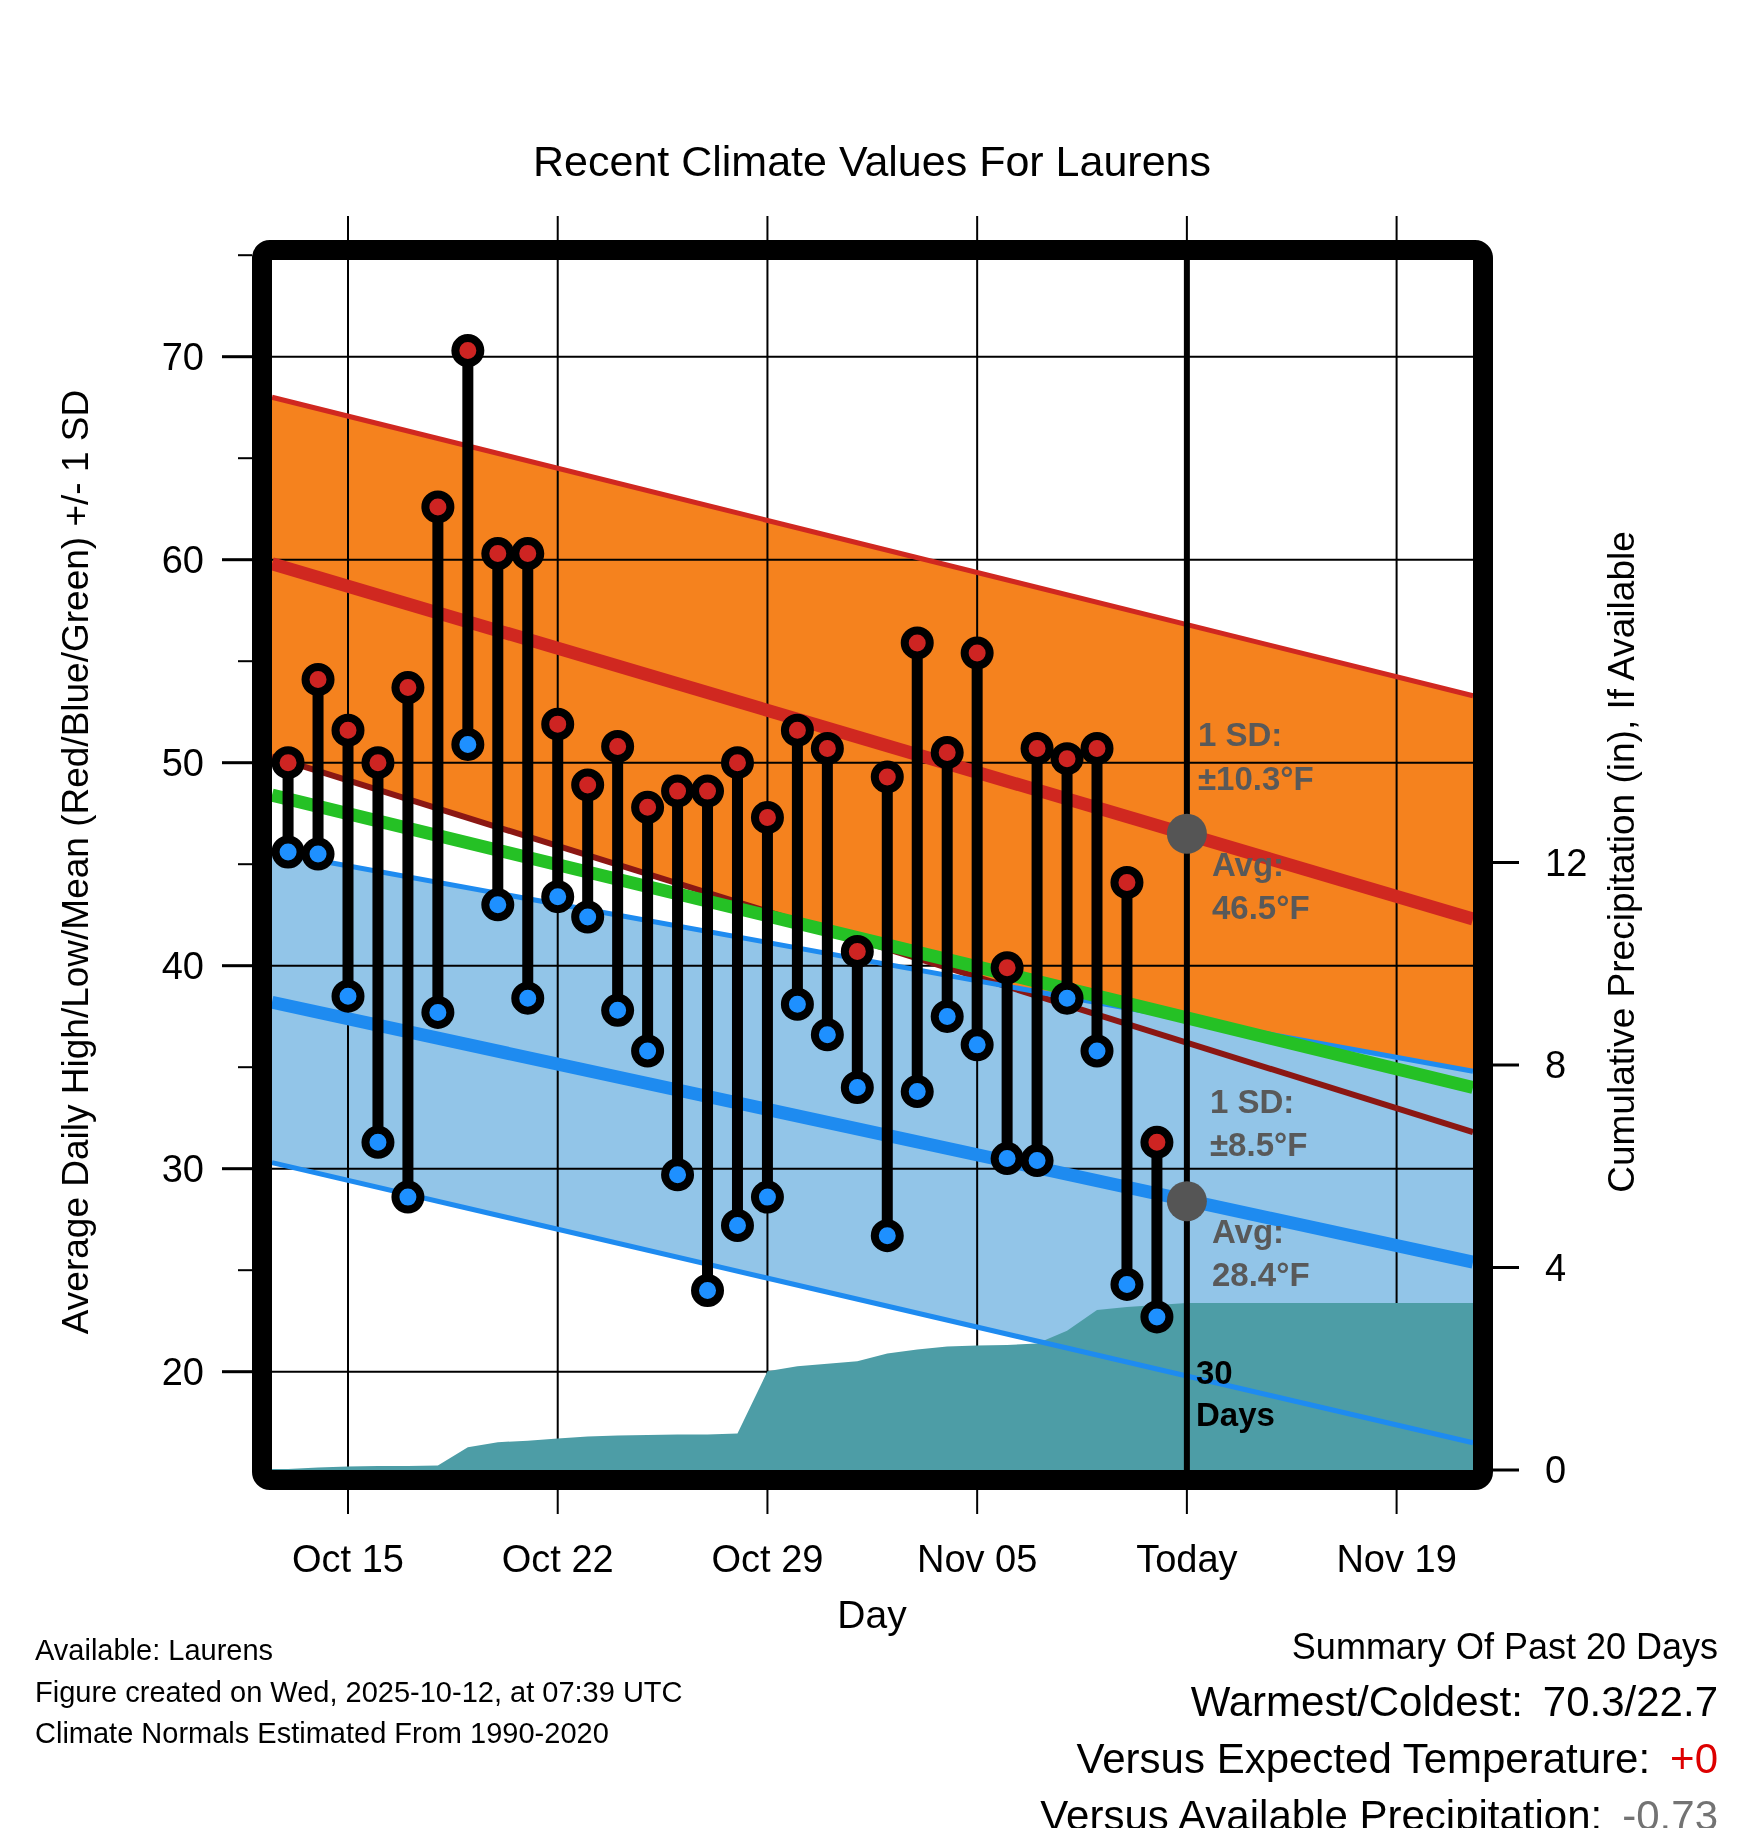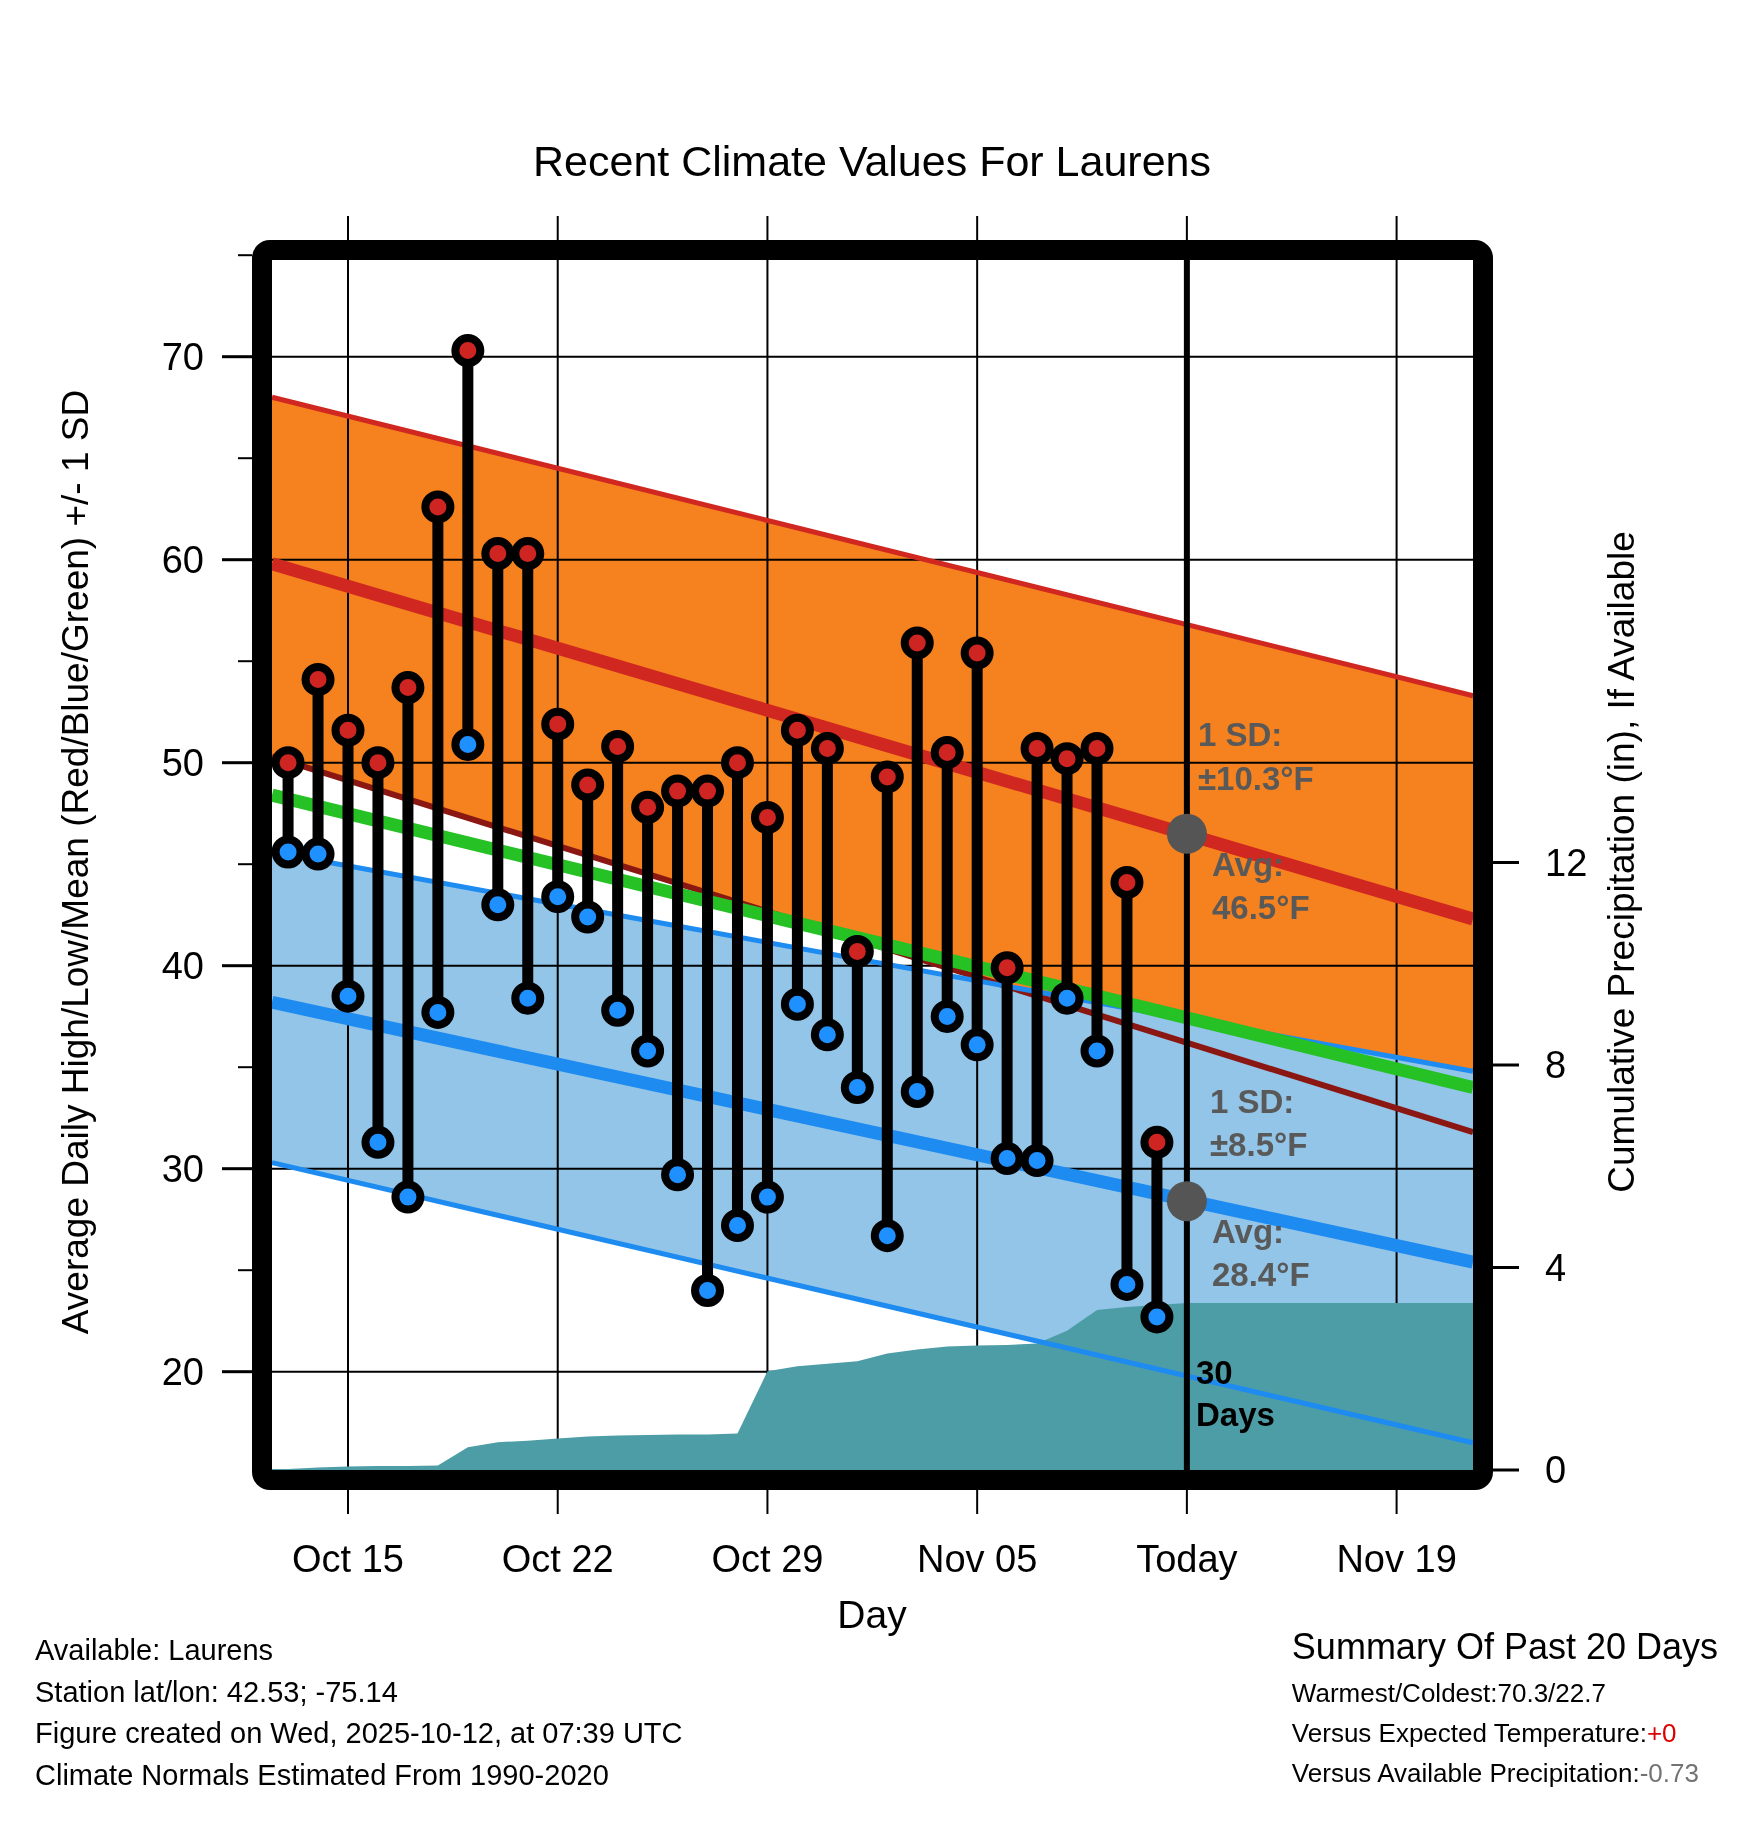--- a/index.html
+++ b/index.html
@@ -8,21 +8,21 @@
   text{fill:#000;}
   .title{font-size:43px;}
   .axlab{font-size:37px;}
   .xlab{font-size:39px;}
   .ticklab{font-size:38px;}
   .ann{font-size:33px;font-weight:bold;fill:#595959;}
   .ann30{font-size:33px;font-weight:bold;fill:#000;}
   .footer-left{position:absolute;left:35px;top:1630px;font-size:29px;line-height:41.5px;}
   .footer-right{position:absolute;right:30px;top:1626px;text-align:right;}
   .summary-title{font-size:36px;margin-bottom:10px;}
-  .srow{font-size:26px;margin-top:9px;display:flex;}
+  .srow{font-size:42px;margin-top:9px;display:flex;justify-content:flex-end;gap:20px;}
   .sval-bold{font-weight:normal;}
 </style>
 </head>
 <body>
 
 <svg id="chart" width="1748" height="1828" viewBox="0 0 1748 1828">
   <text class="title" x="872" y="176" text-anchor="middle">Recent Climate Values For Laurens</text>
 
   <text class="axlab" transform="rotate(-90 88 862)" x="88" y="862" text-anchor="middle">Average Daily High/Low/Mean (Red/Blue/Green) +/- 1 SD</text>
   <text class="axlab" transform="rotate(-90 1634 862)" x="1634" y="862" text-anchor="middle">Cumulative Precipitation (in), If Available</text>
@@ -198,21 +198,20 @@
   <text class="ann" x="1210" y="1113">1 SD:</text>
   <text class="ann" x="1210" y="1156">±8.5°F</text>
   <text class="ann" x="1212" y="1243">Avg:</text>
   <text class="ann" x="1212" y="1286">28.4°F</text>
   <text class="ann30" x="1196" y="1384">30</text>
   <text class="ann30" x="1196" y="1426">Days</text>
 </svg>
 
 <div class="footer-left">
   <div>Available: Laurens</div>
-  <div>Station lat/lon: 42.53; -75.14</div>
   <div>Figure created on Wed, 2025-10-12, at 07:39 UTC</div>
   <div>Climate Normals Estimated From 1990-2020</div>
 </div>
 
 <div class="footer-right">
   <div class="summary-title">Summary Of Past 20 Days</div>
   <div class="srow">
     <span>Warmest/Coldest:</span>
     <span class="sval-bold">70.3/22.7</span>
   </div>

